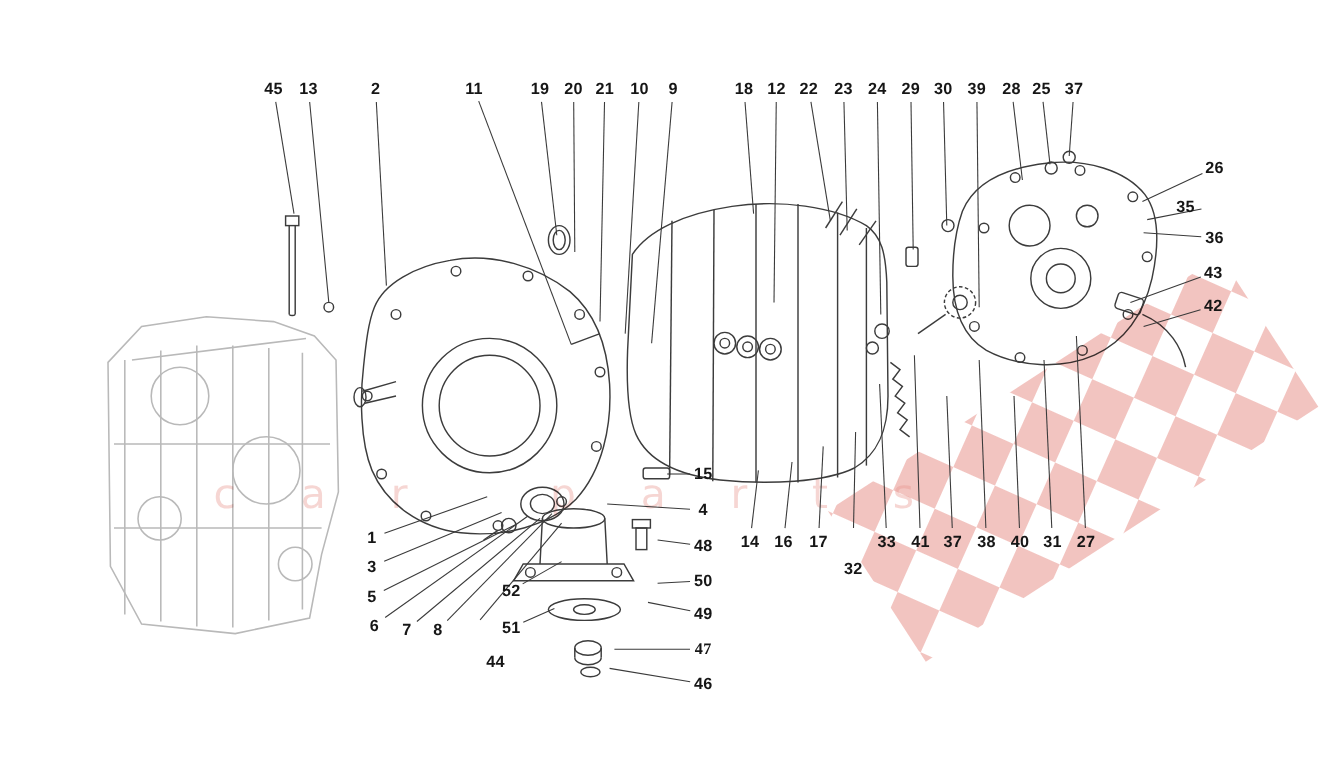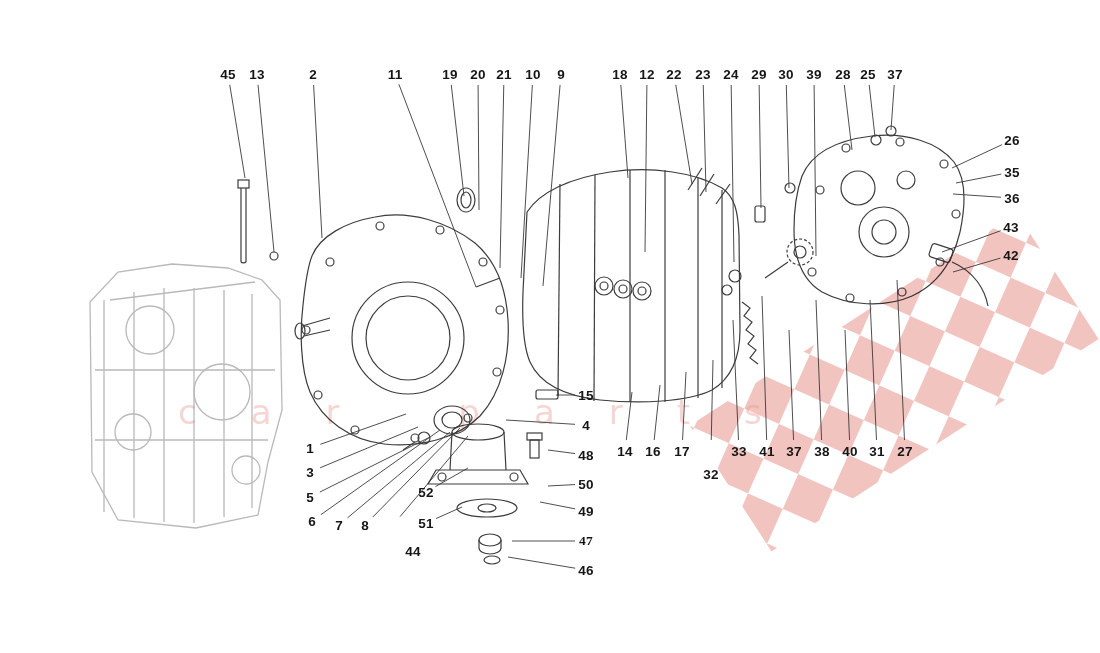--- a/index.html
+++ b/index.html
@@ -248,21 +248,21 @@
       <span class="callout" style="left: 674px; top: 74px;">22</span>
       <span class="callout" style="left: 703px; top: 74px;">23</span>
       <span class="callout" style="left: 731px; top: 74px;">24</span>
       <span class="callout" style="left: 759px; top: 74px;">29</span>
       <span class="callout" style="left: 786px; top: 74px;">30</span>
       <span class="callout" style="left: 814px; top: 74px;">39</span>
       <span class="callout" style="left: 843px; top: 74px;">28</span>
       <span class="callout" style="left: 868px; top: 74px;">25</span>
       <span class="callout" style="left: 895px; top: 74px;">37</span>
       <span class="callout" style="left: 1012px; top: 140px;">26</span>
-      <span class="callout" style="left: 1012px; top: 172px;">35</span>
+      <span class="callout" style="left: 988px; top: 172px;">35</span>
       <span class="callout" style="left: 1012px; top: 198px;">36</span>
       <span class="callout" style="left: 1011px; top: 227px;">43</span>
       <span class="callout" style="left: 1011px; top: 255px;">42</span>
       <span class="callout" style="left: 625px; top: 451px;">14</span>
       <span class="callout" style="left: 653px; top: 451px;">16</span>
       <span class="callout" style="left: 682px; top: 451px;">17</span>
       <span class="callout" style="left: 711px; top: 474px;">32</span>
       <span class="callout" style="left: 739px; top: 451px;">33</span>
       <span class="callout" style="left: 767px; top: 451px;">41</span>
       <span class="callout" style="left: 794px; top: 451px;">37</span>

